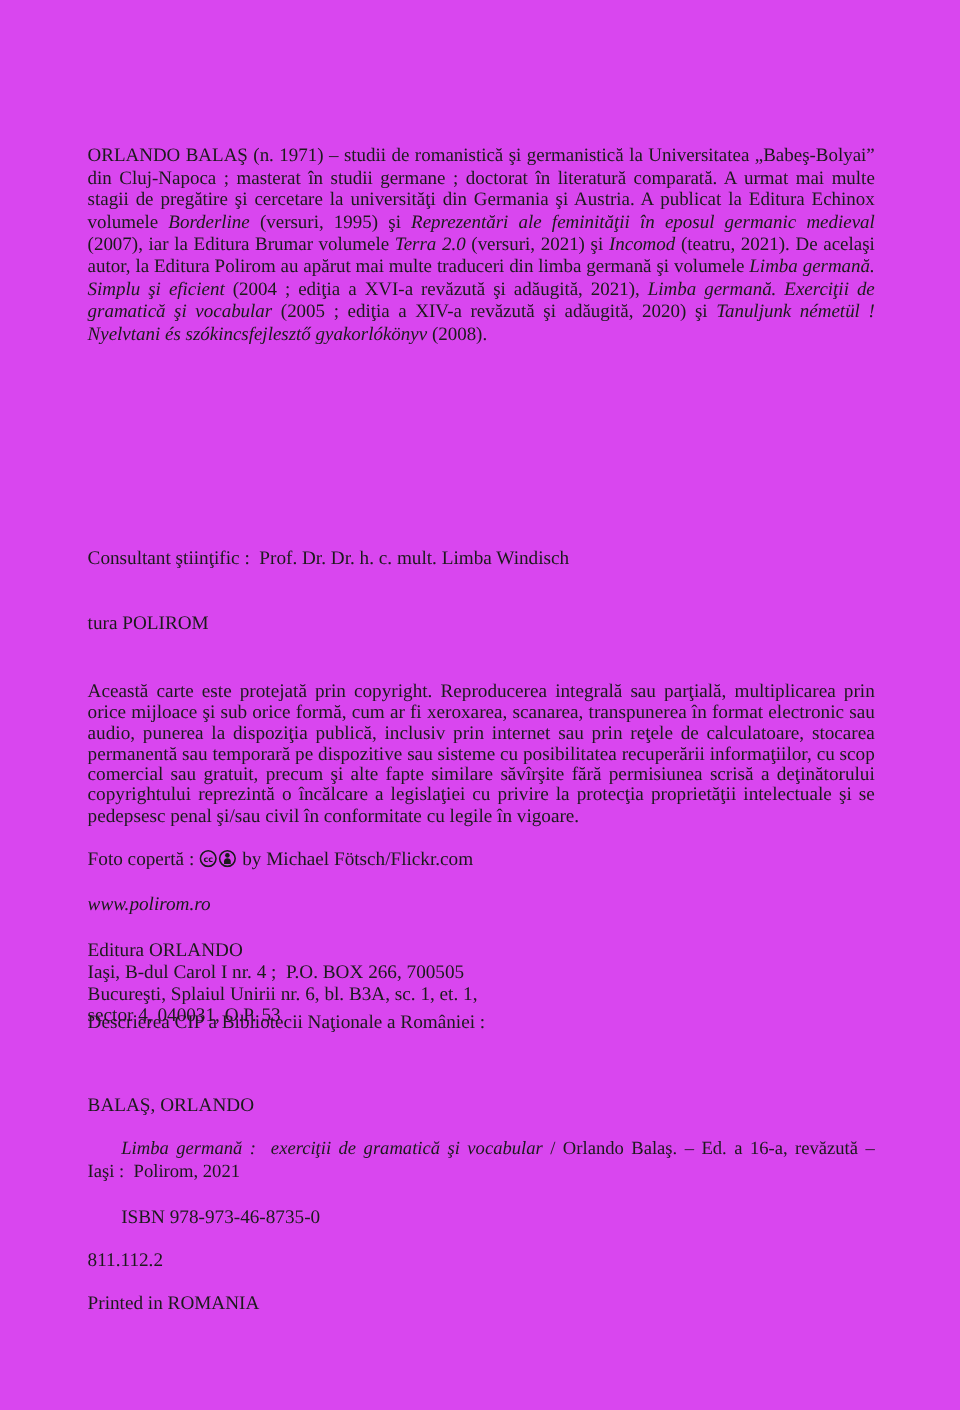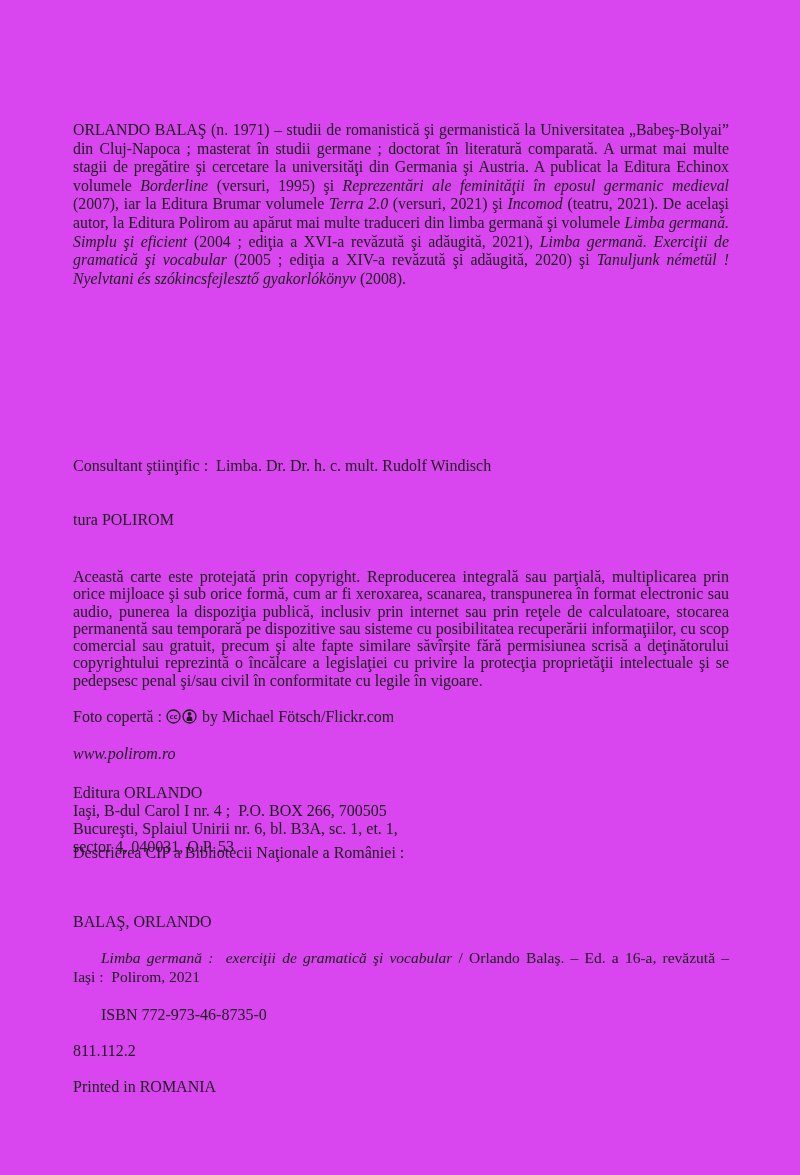--- a/index.html
+++ b/index.html
@@ -33,21 +33,21 @@
 
   .ccicon { display: inline-block; vertical-align: -2px; margin: 0 0.5px; text-align: center; }
 </style>
 </head>
 <body>
 
 <div class="sheet">
 
   <p id="bio" class="blk just"><span>ORLANDO BALAŞ (n. 1971) – studii de romanistică şi germanistică la Universitatea „Babeş-Bolyai” din Cluj-Napoca ; masterat în studii germane ; doctorat în literatură comparată. A urmat mai multe stagii de pregătire şi cercetare la universităţi din Germania şi Austria. A publicat la Editura Echinox volumele </span><span class="it">Borderline</span><span> (versuri, 1995) şi </span><span class="it">Reprezentări ale feminităţii în eposul germanic medieval</span><span> (2007), iar la Editura Brumar volumele </span><span class="it">Terra 2.0</span><span> (versuri, 2021) şi </span><span class="it">Incomod</span><span> (teatru, 2021). De acelaşi autor, la Editura Polirom au apărut mai multe traduceri din limba germană şi volumele </span><span class="it">Limba germană. Simplu şi eficient</span><span> (2004 ; ediţia a XVI-a revăzută şi adăugită, 2021), </span><span class="it">Limba germană. Exerciţii de gramatică şi vocabular</span><span> (2005 ; ediţia a XIV-a revăzută şi adăugită, 2020) şi </span><span class="it">Tanuljunk németül ! Nyelvtani és szókincsfejlesztő gyakorlókönyv</span><span> (2008).</span></p>
 
-  <p id="consultant" class="blk pre">Consultant ştiinţific :  Limba. Dr. Dr. h. c. mult. Rudolf Windisch</p>
+  <p id="consultant" class="blk pre">Consultant ştiinţific :  Prof. Dr. Dr. h. c. mult. Limba Windisch</p>
 
   <div id="years" class="blk">
     <div class="l2">tura POLIROM</div>
   </div>
 
   <p id="legal" class="blk just">Această carte este protejată prin copyright. Reproducerea integrală sau parţială, multiplicarea prin orice mijloace şi sub orice formă, cum ar fi xeroxarea, scanarea, transpunerea în format electronic sau audio, punerea la dispoziţia publică, inclusiv prin internet sau prin reţele de calculatoare, stocarea permanentă sau temporară pe dispozitive sau sisteme cu posibilitatea recuperării informaţiilor, cu scop comercial sau gratuit, precum şi alte fapte similare săvîrşite fără permisiunea scrisă a deţinătorului copyrightului reprezintă o încălcare a legislaţiei cu privire la protecţia proprietăţii intelectuale şi se pedepsesc penal şi/sau civil în conformitate cu legile în vigoare.</p>
 
   <p id="photo" class="blk pre"><span>Foto copertă : </span><span class="ccicon"><svg width="15" height="15" viewBox="0 0 15 15">
           <circle cx="7.5" cy="7.5" r="6.5" fill="none" stroke="#1b1b1b" stroke-width="1.3"></circle>
           <text x="7.6" y="10.1" text-anchor="middle" font-size="6.8" font-weight="bold" font-family="'DejaVu Sans',sans-serif" fill="#1b1b1b">cc</text>
@@ -68,19 +68,19 @@
 
   <p id="cip-head" class="blk pre">Descrierea CIP a Bibliotecii Naţionale a României :</p>
 
   <p id="cip-author" class="blk">BALAŞ, ORLANDO</p>
 
   <div id="cip-title" class="blk">
     <div class="l1 jlast"><span class="it">Limba germană :  exerciţii de gramatică şi vocabular</span><span> / Orlando Balaş. – Ed. a 16-a, revăzută –</span></div>
     <div class="l2 pre">Iaşi :  Polirom, 2021</div>
   </div>
 
-  <p id="isbn" class="blk">ISBN 772-973-46-8735-0</p>
+  <p id="isbn" class="blk">ISBN 978-973-46-8735-0</p>
 
   <p id="udc" class="blk">811.112.2</p>
 
   <p id="printed" class="blk">Printed in ROMANIA</p>
 
 </div>
 
 </body></html>

